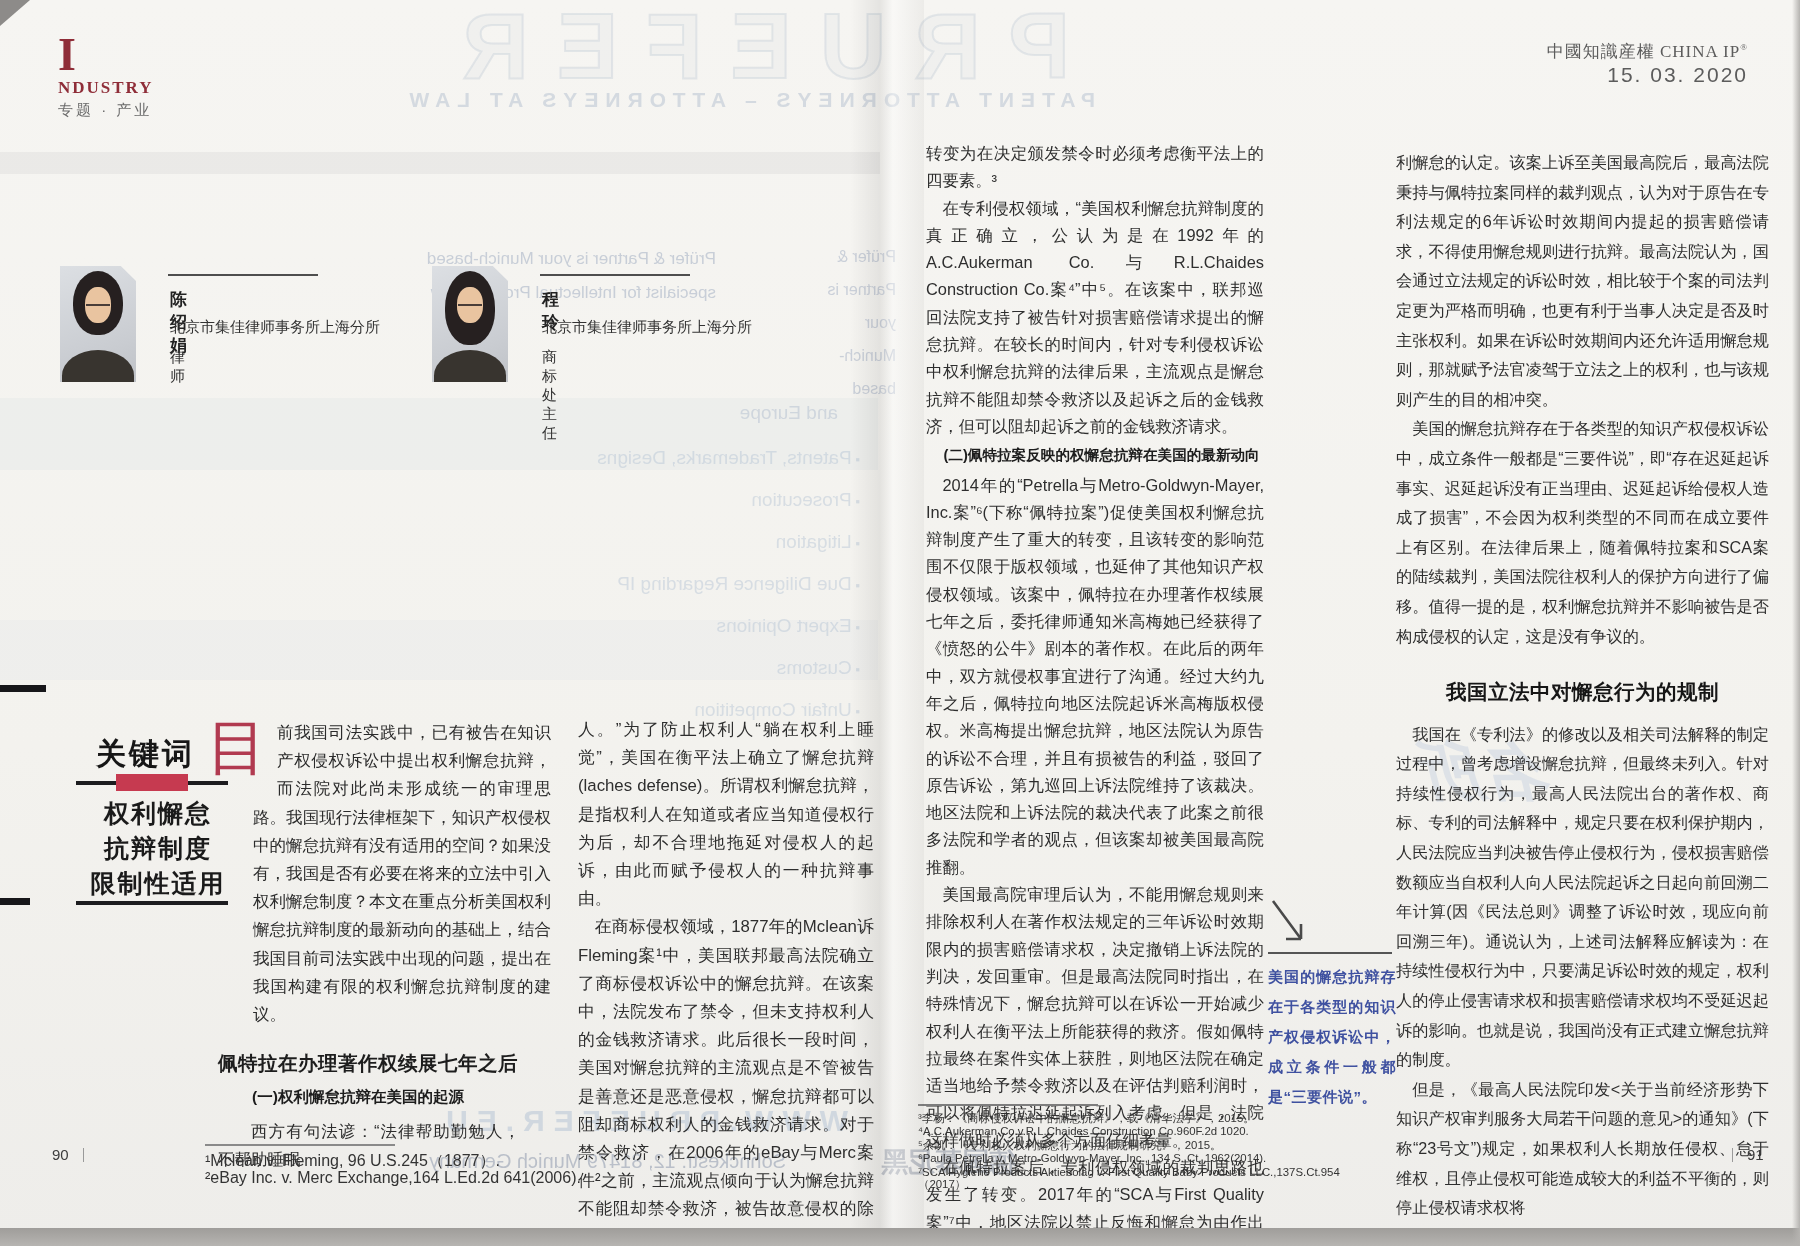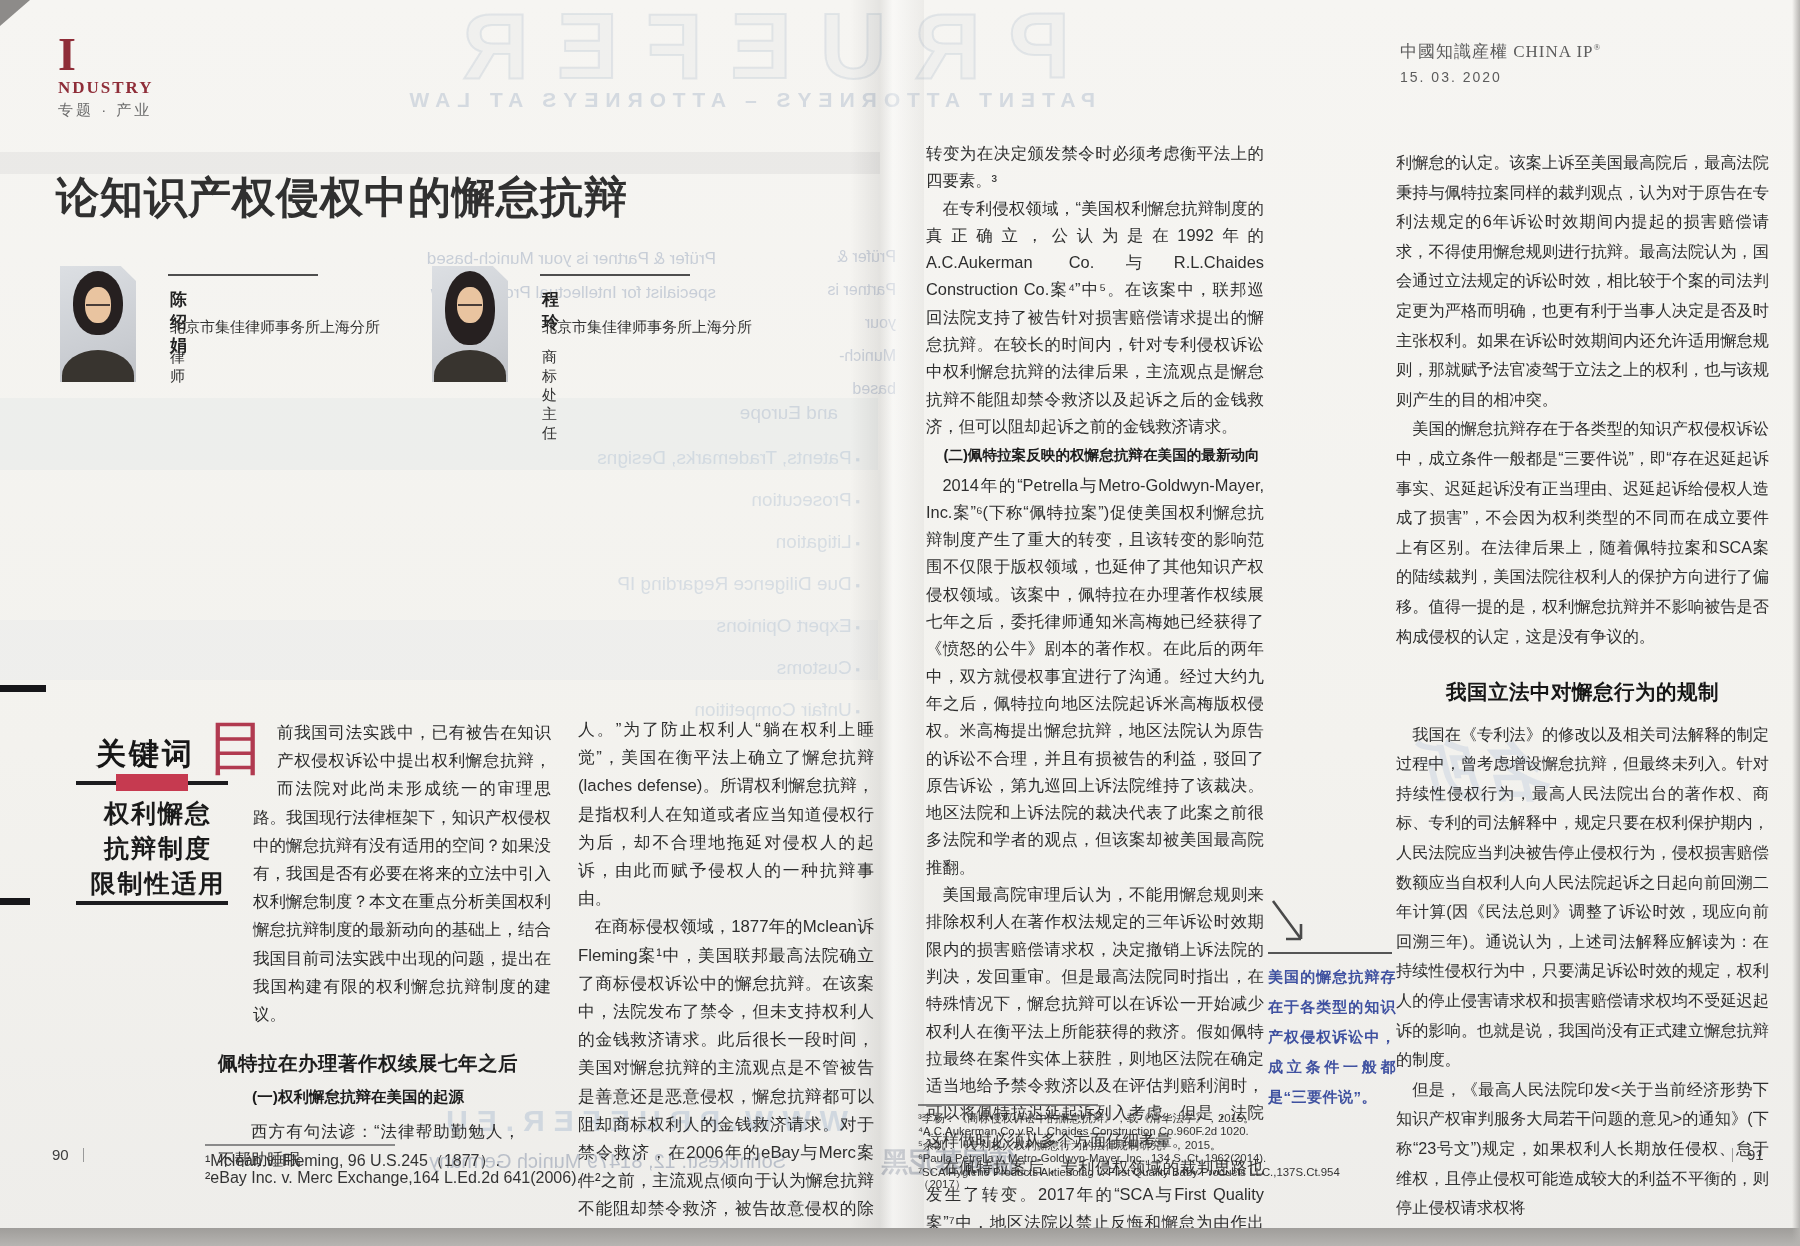--- a/index.html
+++ b/index.html
@@ -32,23 +32,23 @@
   .bleed-url{left:388px;top:1104px;width:460px;font-size:30px;font-weight:bold;letter-spacing:9px;color:rgba(183,196,214,0.55);}
   .bleed-addr{left:366px;top:1150px;width:420px;font-size:20px;color:rgba(150,160,178,0.60);}
   .bleed-city{left:836px;top:1144px;width:180px;font-size:27px;font-weight:bold;color:rgba(115,125,145,0.45);}
   .bleed-mark{left:1352px;top:728px;width:200px;font-size:64px;font-weight:bold;font-style:italic;color:rgba(168,188,214,0.28);}
   
   .sec-label{position:absolute;left:58px;top:32px;}
   .sec-i{font-family:"Liberation Serif",serif;font-size:46px;line-height:46px;font-weight:bold;color:#8f2d38;float:left;margin-right:5px;}
   .sec-rest{font-family:"Liberation Serif",serif;font-size:17px;letter-spacing:2px;color:#8f2d38;font-weight:bold;display:block;padding-top:4px;}
   .sec-cn{font-size:15px;color:#6b6b6b;display:block;padding-top:3px;letter-spacing:3px;}
   
-  .masthead{position:absolute;left:1400px;top:40px;width:348px;text-align:left;color:#5c5c5c;}
+  .masthead{position:absolute;left:1400px;top:40px;width:348px;text-align:right;color:#5c5c5c;}
   .masthead .m1{font-family:"Liberation Serif",serif;font-size:17px;letter-spacing:1px;}
-  .masthead .m2{font-size:14px;letter-spacing:2px;margin-top:6px;}
+  .masthead .m2{font-size:21px;letter-spacing:2px;}
   sup.reg{font-size:9px;vertical-align:super;}
   
   .art-title{position:absolute;left:56px;top:140px;width:820px;font-size:43px;font-weight:900;
     letter-spacing:1px;color:#303030;}
   .author{position:absolute;top:266px;}
   .author .photo{position:absolute;left:0;top:0;width:76px;height:116px;overflow:hidden;
     clip-path:polygon(0 0,80% 0,100% 13%,100% 100%,0 100%);
     background:linear-gradient(160deg,#dcdfe3 0%,#c9ccd1 70%,#bfc2c7 100%);}
   .photo .hair{position:absolute;left:13px;top:5px;width:50px;height:64px;background:#262020;border-radius:50% 50% 46% 46%;}
   .photo .face{position:absolute;left:25px;top:21px;width:26px;height:36px;background:#e9c4a0;border-radius:46%;}
@@ -131,21 +131,20 @@
   <div class="bleed bleed-addr mirror">Sohnckestr. 12, 81479 Munich Germany</div>
   <div class="bleed bleed-city mirror">德国慕尼黑</div>
   <div class="bleed bleed-mark mirror">名所</div>
 
   <div class="sec-label">
     <span class="sec-i">I</span>
     <span class="sec-rest">NDUSTRY</span>
     <span class="sec-cn">专题 · 产业</span>
   </div>
 
-  <h1 class="art-title">论知识产权侵权中的懈怠抗辩</h1>
 
   <div class="author" style="left:60px;">
     <div class="photo">
       <div class="hair"></div>
       <div class="face"></div>
       <div class="glasses"></div>
       <div class="suit"></div>
     </div>
     <div class="rule"></div>
     <div class="a-name">陈绍娟</div>

